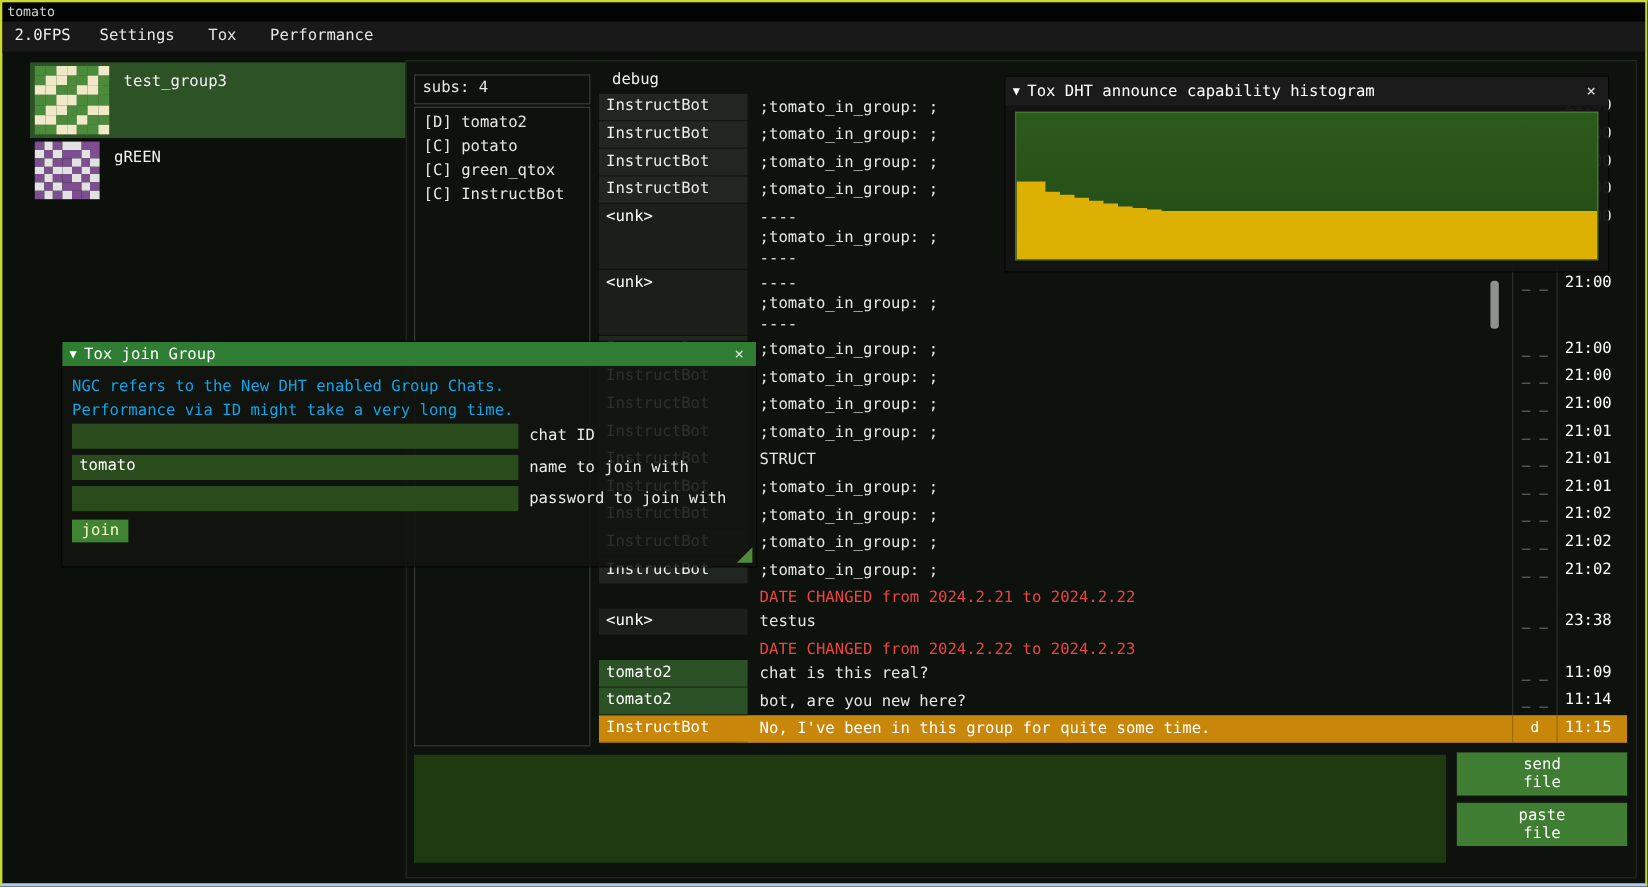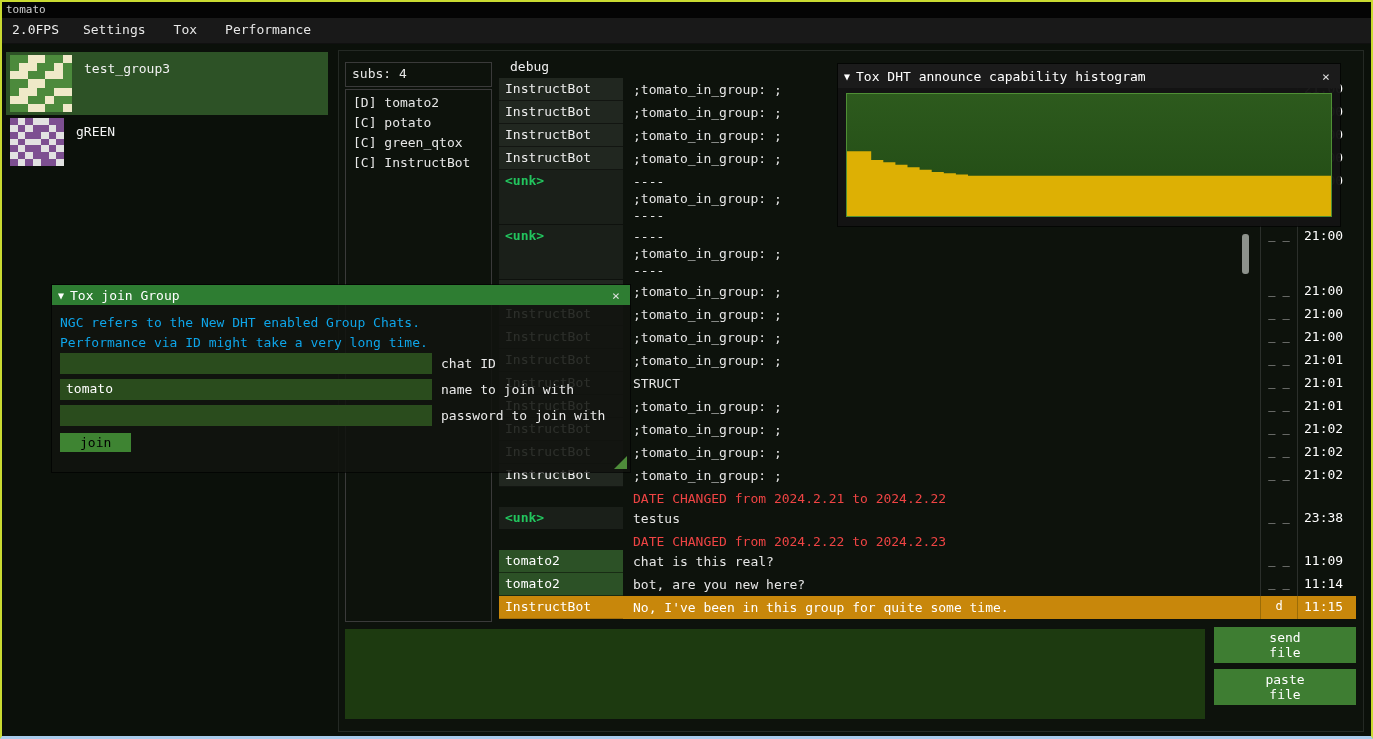--- a/index.html
+++ b/index.html
@@ -14,42 +14,42 @@
   }
   .os-titlebar { position:absolute; left:0; top:0; width:100%; height:16px; background:#040404; font-size:11px; color:#cfcfcf; padding:1px 0 0 4px; }
   .menubar { position:absolute; left:0; top:16px; width:100%; height:26px; background:#191919; display:flex; align-items:stretch; border-bottom:1px solid #101010; }
   .menu-fps { padding:4px 10px; color:#ededed; }
   .menu-items { display:flex; }
   .menu-item { padding:4px 14px; cursor:default; }
 
   .main-panel { position:absolute; left:336px; top:48px; width:1026px; height:682px; border:1px solid #242924; background:#0d120c; }
 
   
-  .contact-list { position:absolute; left:4px; top:50px; width:322px; }
+  .contact-list { position:absolute; left:23px; top:50px; width:322px; }
   .contact-row { display:flex; align-items:flex-start; padding:3px 4px; min-height:56px; }
   .contact-row.selected { background:#2d5226; }
   .avatar { display:grid; margin-right:12px; flex:0 0 auto; }
   .avatar .cell { width:100%; height:100%; }
   .contact-name { padding-top:6px; color:#f2f2f2; }
 
   
   .subs-box { position:absolute; left:343px; top:60px; width:147px; height:25px; border:1px solid #3a3a3a; padding:3px 6px; }
   .members-box { position:absolute; left:343px; top:87px; width:147px; height:533px; border:1px solid #3a3a3a; padding:4px 2px; }
   .member-row { padding:1px 5px; height:20px; white-space:nowrap; }
 
   
   .debug-tab { position:absolute; left:508px; top:57px; color:#efefef; }
   .chat-table { position:absolute; left:497px; top:76px; width:857px; height:542px; overflow:hidden; }
   .chat-row { display:flex; width:100%; }
   .cell-sender { width:124px; margin-right:4px; padding:3px 6px; border-bottom:1px solid rgba(0,0,0,.45); overflow:hidden; white-space:nowrap; }
   .cell-msg { flex:1; padding:3px 6px; line-height:17px; overflow:hidden; }
   .cell-status { width:37px; border-left:1px solid #2b2f2b; color:#b5b5b5; padding-top:3px; text-align:center; font-size:12px; }
   .cell-time { width:59px; border-left:1px solid #2b2f2b; padding:3px 0 0 6px; color:#ffffff; }
   .kind-bot .cell-sender { background:#212720; color:#ededed; }
-  .kind-unk .cell-sender { background:#1a1f19; color:#22c55e;font-weight:bold; }
+  .kind-unk .cell-sender { background:#1a1f19; color:#ffffff; }
   .kind-tomato2 .cell-sender { background:#2c5126; color:#ffffff; }
   .kind-system .cell-sender { background:transparent; border-bottom:none; }
   .kind-system .cell-msg { color:#ef4444; }
   .kind-highlight { background:#c8870b; }
   .kind-highlight .cell-sender { background:transparent; color:#fff; border-bottom-color:rgba(0,0,0,.18); }
   .kind-highlight .cell-msg { color:#fff; }
   .kind-highlight .cell-status, .kind-highlight .cell-time { border-left-color:#9b6c07; color:#fff; }
   .scroll-thumb { position:absolute; left:1240px; top:232px; width:7px; height:40px; background:#8d928c; border-radius:3px; z-index:3; }
 
   .chat-input { position:absolute; left:343px; top:627px; width:860px; height:90px; background:#1d3a10; border:none; outline:none; resize:none; color:#fff; font-family:inherit; font-size:13px; padding:4px 6px; }
@@ -65,21 +65,21 @@
   .collapse-arrow { font-size:10px; }
 
   #join-window { left:50px; top:283px; width:578px; height:187px; z-index:20; }
   #join-window .win-titlebar { background:#2e7d32; }
   #join-window .win-body { background:rgba(17,19,15,0.88); height:167px; padding:8px 8px; position:relative; }
   .join-desc { color:#0ea5e9; line-height:20px; white-space:nowrap; }
   .join-fields { margin-top:0; }
   .join-field-row { display:flex; align-items:center; margin-bottom:5px; }
   .join-input { width:372px; height:21px; background:#2a4c1d; color:#fff; padding:2px 6px; overflow:hidden; white-space:nowrap; }
   .join-label { margin-left:9px; color:#eaeaea; white-space:nowrap; }
-  .join-btn { display:inline-block; margin-top:2px; padding:2px 20px; background:#3e8432; color:#000000; cursor:default; }
+  .join-btn { display:inline-block; margin-top:2px; padding:2px 8px; background:#3e8432; color:#fef9c3; cursor:default; }
   .resize-grip { position:absolute; right:3px; bottom:3px; width:0; height:0; border-left:13px solid transparent; border-bottom:13px solid #4e8c3a; }
 
   #hist-window { left:836px; top:62px; width:502px; height:162px; z-index:30; background:rgba(20,20,20,0.97); }
   #hist-window .win-titlebar { background:#1b1b1b; height:24px; }
   #hist-window .win-body { padding:5px 8px 9px 8px; height:138px; display:flex; }
   .plot-frame { position:relative; flex:1; border:1px solid #4f8f35; background:linear-gradient(180deg,#2d5a1d 0%,#214a14 100%); overflow:hidden; }
   .plot-frame svg { position:absolute; inset:0; width:100%; height:100%; }
 </style>
 </head>
 <body>

